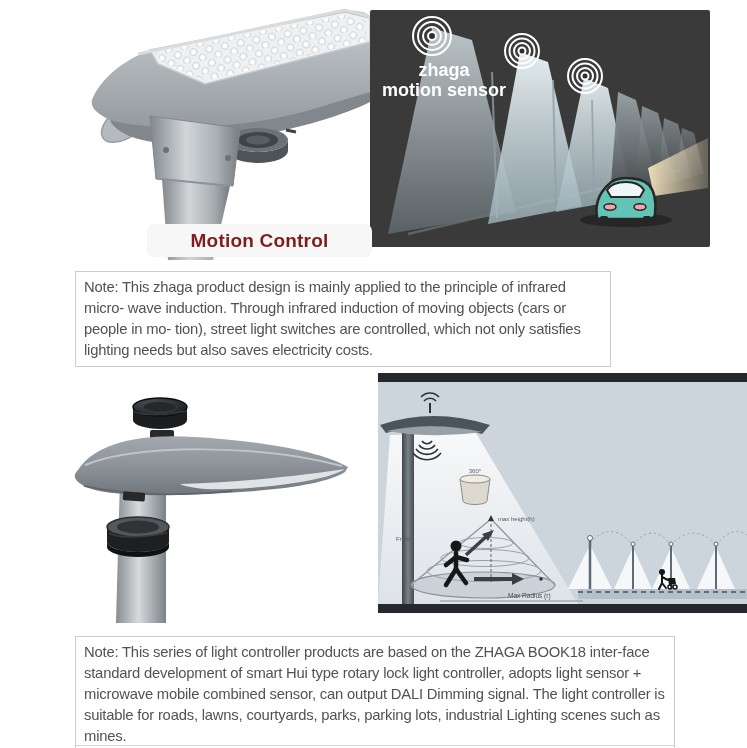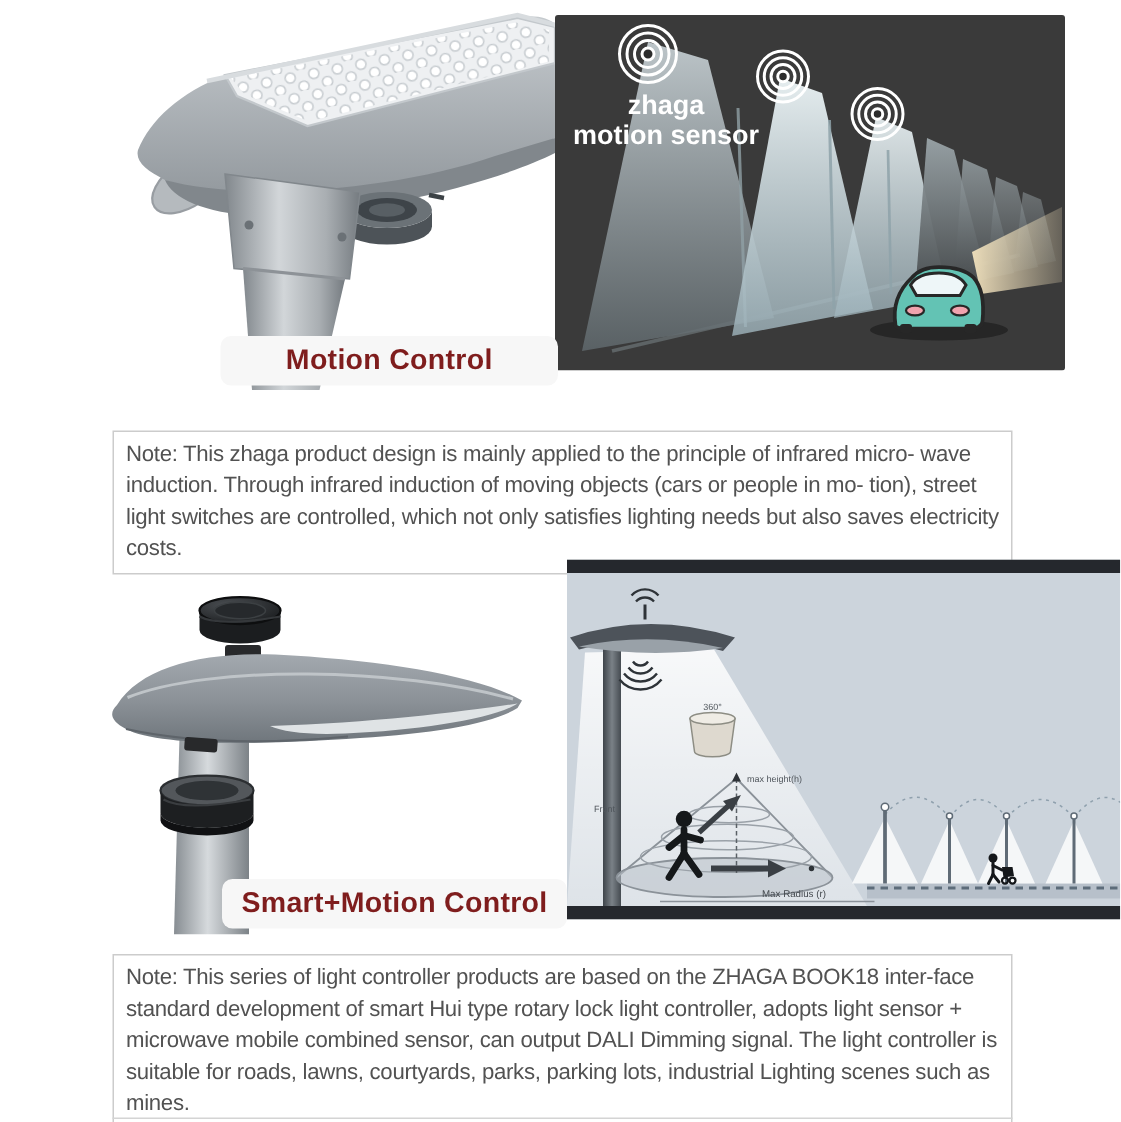--- a/index.html
+++ b/index.html
@@ -149,21 +149,21 @@
       <ellipse cx="14" cy="9" rx="6" ry="3.2" fill="#f0a3ae" stroke="#272727" stroke-width="1.5"></ellipse>
       <rect x="-26" y="18" width="8" height="6" rx="2" fill="#272727"></rect>
       <rect x="17" y="18" width="8" height="6" rx="2" fill="#272727"></rect>
     </g>
   </svg>
 
   <div class="abs caption-pill" style="left:147px;top:224px;width:225px;height:33px;">
     <span>Motion Control</span>
   </div>
 
-  <div class="abs note-box" style="left:75px;top:287px;width:600px;min-height:88px;">
+  <div class="abs note-box" style="left:75px;top:271px;width:536px;min-height:88px;">
     <span>Note: This zhaga product design is mainly applied to the principle of infrared micro- wave induction. Through infrared induction of moving objects (cars or people in mo- tion), street light switches are controlled, which not only satisfies lighting needs but also saves electricity costs.</span>
   </div>
 
   <svg class="abs" style="left:0;top:375px;" width="380" height="248" viewBox="0 0 380 248">
     <defs>
       <linearGradient id="gBody2" x1="0" y1="0" x2="0" y2="1">
         <stop offset="0" stop-color="#a3a9af"></stop>
           <stop offset="0.55" stop-color="#8a9096"></stop>
         <stop offset="1" stop-color="#6f767c"></stop>
       </linearGradient>
@@ -309,23 +309,20 @@
       <line x1="284" y1="202" x2="284" y2="210"></line>
       <line x1="284" y1="210" x2="281" y2="216"></line>
       <line x1="284" y1="210" x2="288" y2="215"></line>
       <line x1="284" y1="204" x2="290" y2="207"></line>
       <path d="M 290,205 L 297,205 L 298,211 L 291,212 Z" fill="#14171a" stroke="none"></path>
       <circle cx="292" cy="214" r="2" fill="none" stroke-width="1.5"></circle>
       <circle cx="297" cy="214" r="2" fill="none" stroke-width="1.5"></circle>
     </g>
   </svg>
 
-  <div class="abs caption-pill" style="left:148px;top:586px;width:230px;height:33px;">
-    <span>Smart+Motion Control</span>
-  </div>
 
   <div class="abs note-box" style="left:75px;top:636px;width:600px;min-height:104px;">
     <span>Note: This series of light controller products are based on the ZHAGA BOOK18 inter-face standard development of smart Hui type rotary lock light controller, adopts light sensor + microwave mobile combined sensor, can output DALI Dimming signal. The light controller is suitable for roads, lawns, courtyards, parks, parking lots, industrial Lighting scenes such as mines.</span>
   </div>
 
   <div class="abs next-box-sliver" style="left:75px;top:745px;width:600px;height:3px;"></div>
 
 </div>
 
 </body></html>

